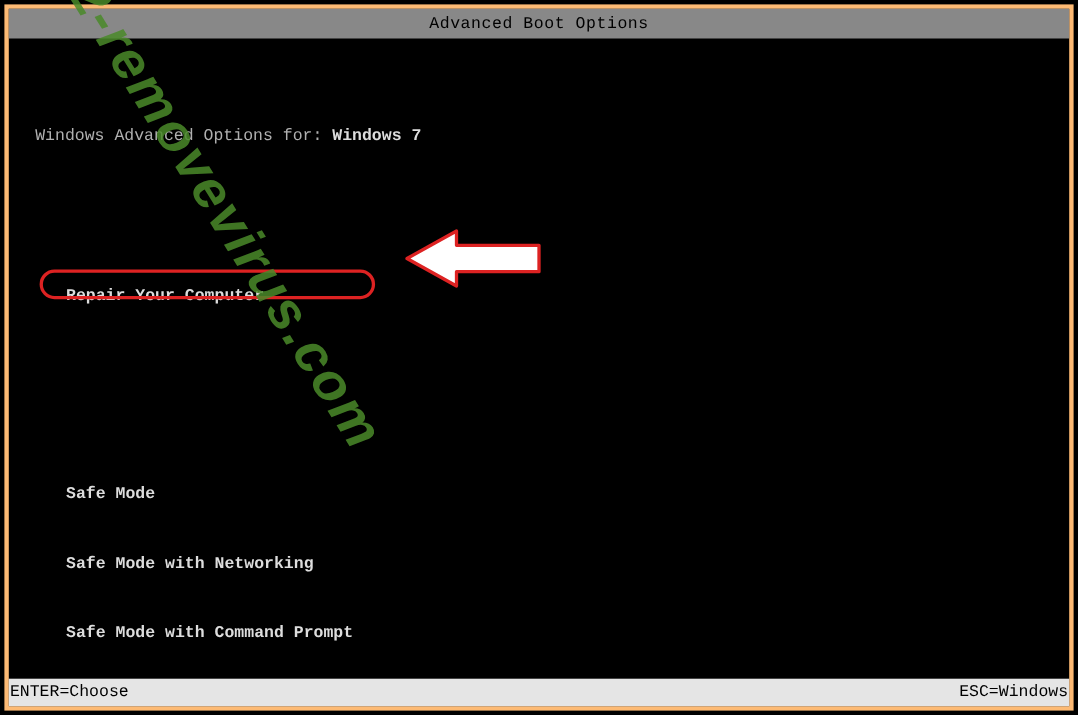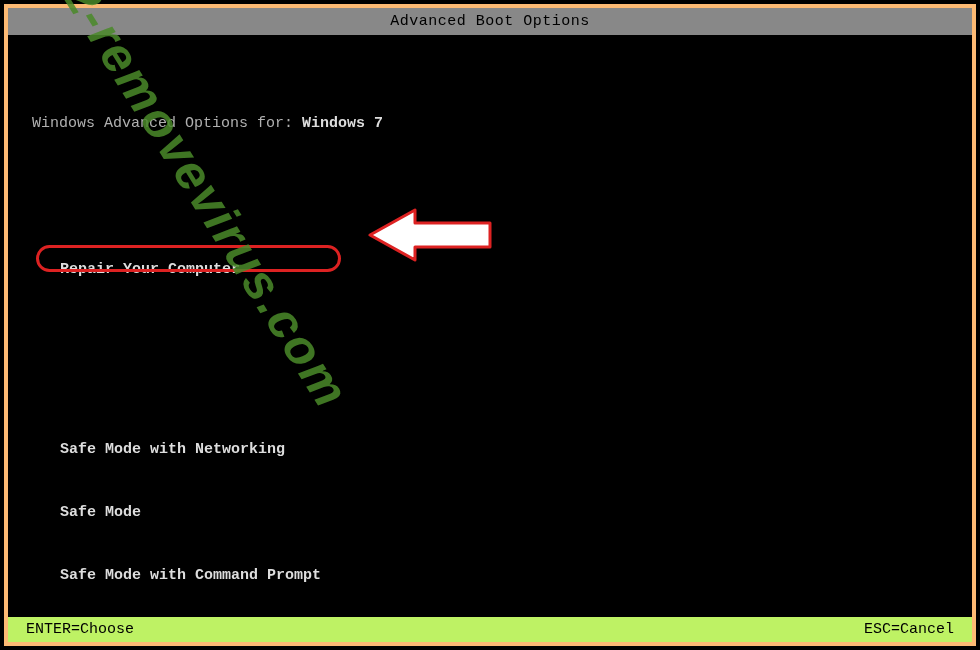--- a/index.html
+++ b/index.html
@@ -45,23 +45,23 @@
       text-align: center;
     }
     .menu-row { display: block; }
     .repair { margin-top: 20px; margin-left: 24px; }
     .group2 { margin-top: 12px; margin-left: 24px; }
     .footer {
       position: absolute;
       bottom: 0;
       left: 0;
       right: 0;
-      background: #bef264;
+      background: #e5e5e5;
       color: #000;
-      padding: 4px 18px;
+      padding: 4px 1px;
       display: flex;
       justify-content: space-between;
       font-weight: normal;
     }
     .highlight-box {
       position: absolute;
       border: 3px solid #d22;
       border-radius: 14px;
       pointer-events: none;
     }
@@ -93,35 +93,35 @@
   <div class="title-bar">Advanced Boot Options</div>
 
   <div class="content">
     <span class="line"><span>Windows Advanced Options for: </span><span class="bold">Windows 7</span></span>
 
     <div class="repair">
       <span class="menu-row"><span class="menu-item bold">Repair Your Computer</span></span>
     </div>
 
     <div class="group2">
+      <span class="menu-row"><span class="menu-item bold">Safe Mode</span></span>
       <span class="menu-row"><span class="menu-item bold">Safe Mode with Networking</span></span>
-      <span class="menu-row"><span class="menu-item bold">Safe Mode</span></span>
       <span class="menu-row"><span class="menu-item bold">Safe Mode with Command Prompt</span></span>
     </div>
 
     
 
     
 
     
   </div>
 
   <div class="footer">
     <span>ENTER=Choose</span>
-    <span>ESC=Cancel</span>
+    <span>ESC=Windows</span>
   </div>
 </div>
 
 <div class="highlight-box" style="left:36px; top:245px; width:305px; height:27px;"></div>
 
 <svg class="arrow" style="left:365px; top:205px;" width="130" height="60" viewBox="0 0 130 60">
   <polygon points="5,30 50,5 50,18 125,18 125,42 50,42 50,55" fill="#fff" stroke="#d22" stroke-width="3" stroke-linejoin="round"></polygon>
 </svg>
 
 <div class="watermark">2-removevirus.com</div>

